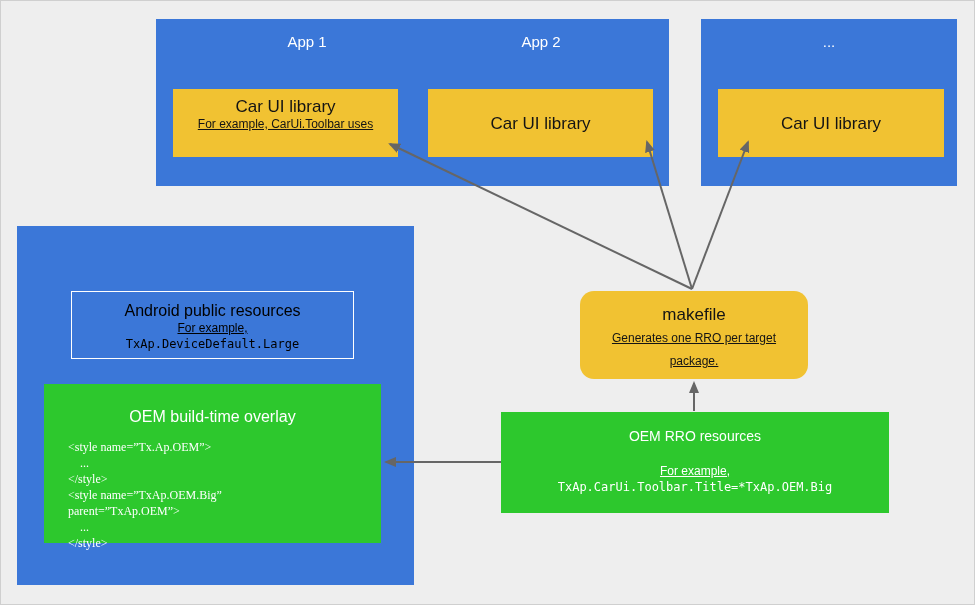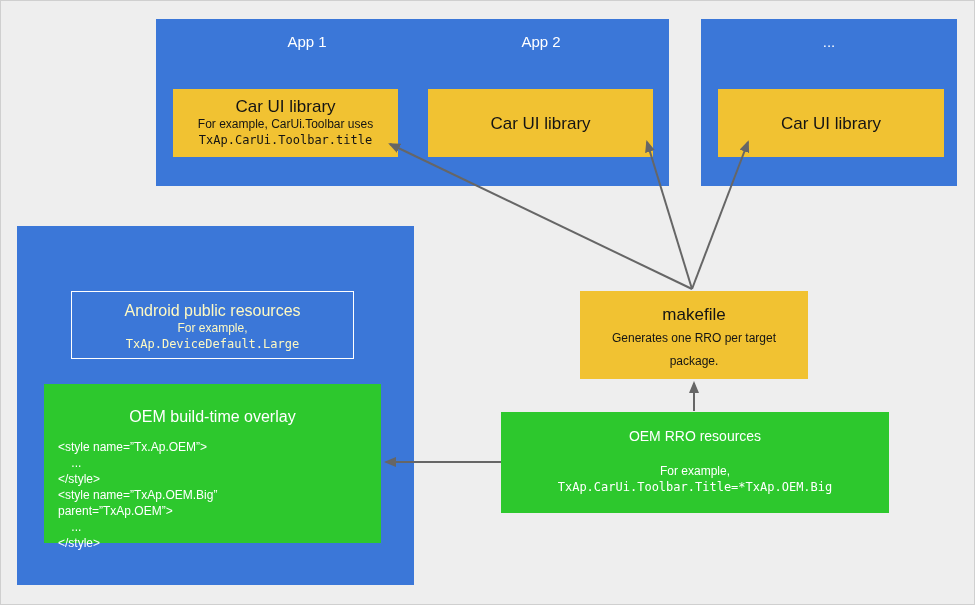--- a/index.html
+++ b/index.html
@@ -23,63 +23,62 @@
   }
   .lib-box {
     position: absolute; box-sizing: border-box;
     display: flex; flex-direction: column;
     align-items: center; text-align: center;
     color: #141414;
   }
   .lib-center { justify-content: center; }
   .lib-top { justify-content: flex-start; padding-top: 7px; }
   .lib-title { font-size: 17px; line-height: 21px; }
-  .small { font-size: 12px; line-height: 15px; }
+  .small { font-size: 12px; line-height: 15px; text-decoration: underline; }
   .mono { font-family: "DejaVu Sans Mono", monospace; font-size: 12px; line-height: 16px; }
 
   .fw-title { color: #ffffff; font-size: 16px; text-align: center; padding-top: 17px; }
 
   .android-public {
     position: absolute; box-sizing: border-box;
     border: 1px solid #ffffff;
-    color: #fef9c3; text-align: center;
+    color: #000000; text-align: center;
     padding-top: 9px;
   }
   .inner-title { font-size: 16px; line-height: 20px; }
 
   .overlay { color: #ffffff; }
   .overlay-title { font-size: 16px; text-align: center; padding-top: 24px; }
   .code {
-    font-family: Liberation Sans, sans-serif;
+    font-family: Liberation Serif, serif;
     font-size: 12px; line-height: 16px;
     color: #ffffff; white-space: pre;
-    margin: 13px 0 0 14px; text-align: left;
+    margin: 13px 0 0 24px; text-align: left;
   }
 
-  .mk-box { text-align: center; color: #141414; }
+  .mk-box { text-align: center; color: #141414; border-radius: 14px; }
   .mk-title { font-size: 17px; padding-top: 13px; line-height: 21px; }
   .mk-sub { font-size: 12px; line-height: 23px; padding: 2px 30px 0 30px; }
 
   .rro-box { color: #ffffff; text-align: center; }
   .rro-title { font-size: 14px; padding-top: 14px; line-height: 21px; }
   .rro-label { font-size: 12px; line-height: 15px; margin-top: 17px; }
 
   .arrows { position: absolute; left: 0; top: 0; pointer-events: none; }
 </style>
 </head>
 <body>
 
 <div class="canvas">
 
   <div class="abs blue" style="left:155px; top:18px; width:280px; height:167px;padding-left:22px;">
     <div class="app-title">App 1</div>
     <div class="lib-box lib-top yellow" style="left:17px; top:70px; width:225px; height:68px;">
       <div class="lib-title">Car UI library</div>
       <div class="small">For example, CarUi.Toolbar uses</div>
-      <div class="mono">TxAp.CarUi.Toolbar.title</div>
     </div>
   </div>
 
   <div class="abs blue" style="left:412px; top:18px; width:256px; height:167px;">
     <div class="app-title">App 2</div>
     <div class="lib-box lib-center yellow" style="left:15px; top:70px; width:225px; height:68px;">
       <div class="lib-title">Car UI library</div>
     </div>
   </div>
 

